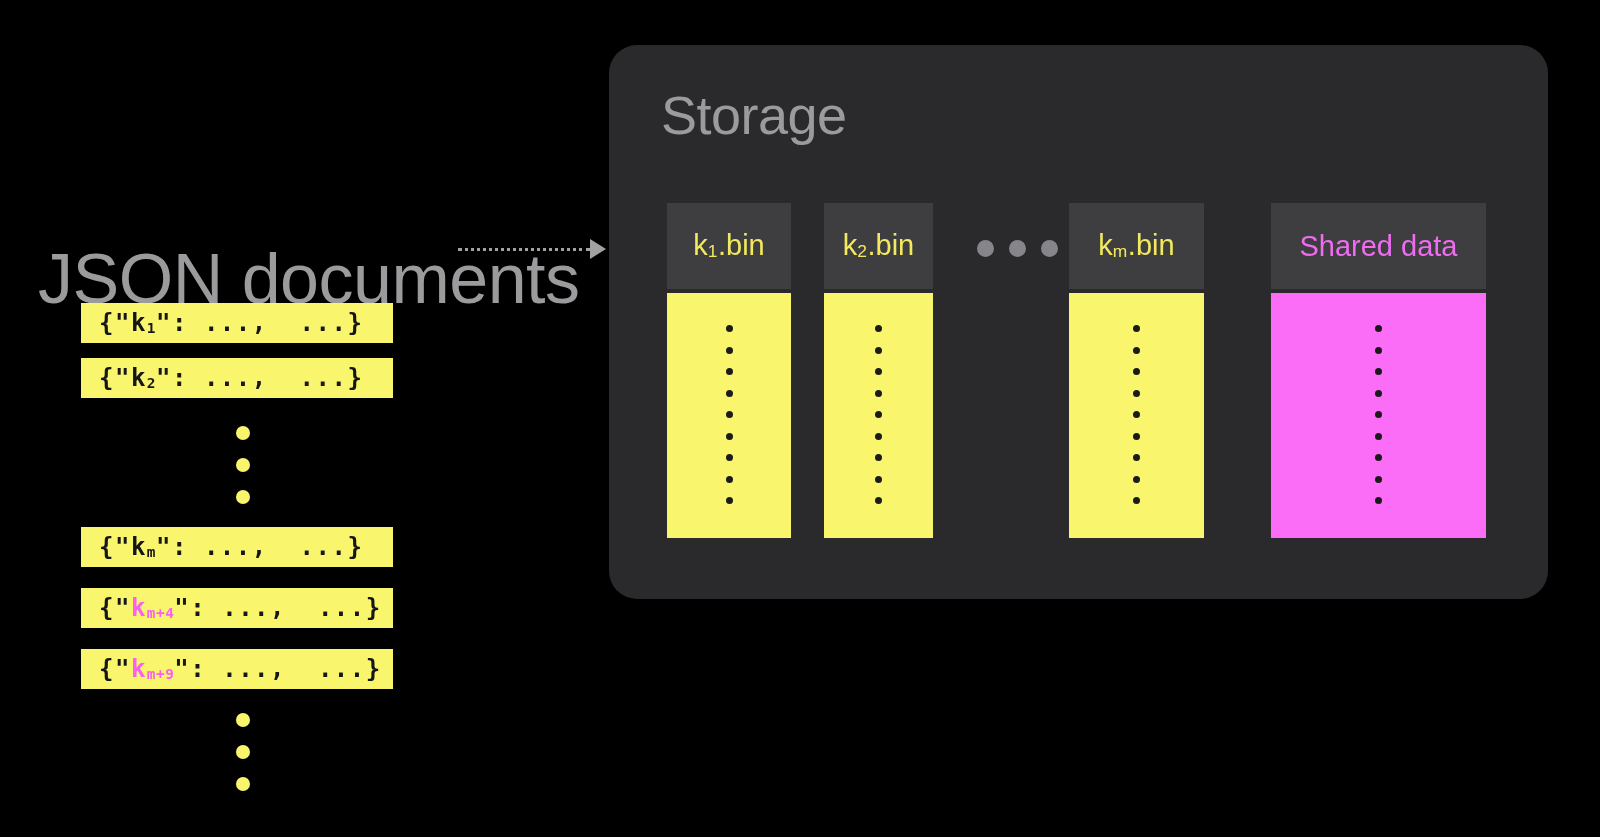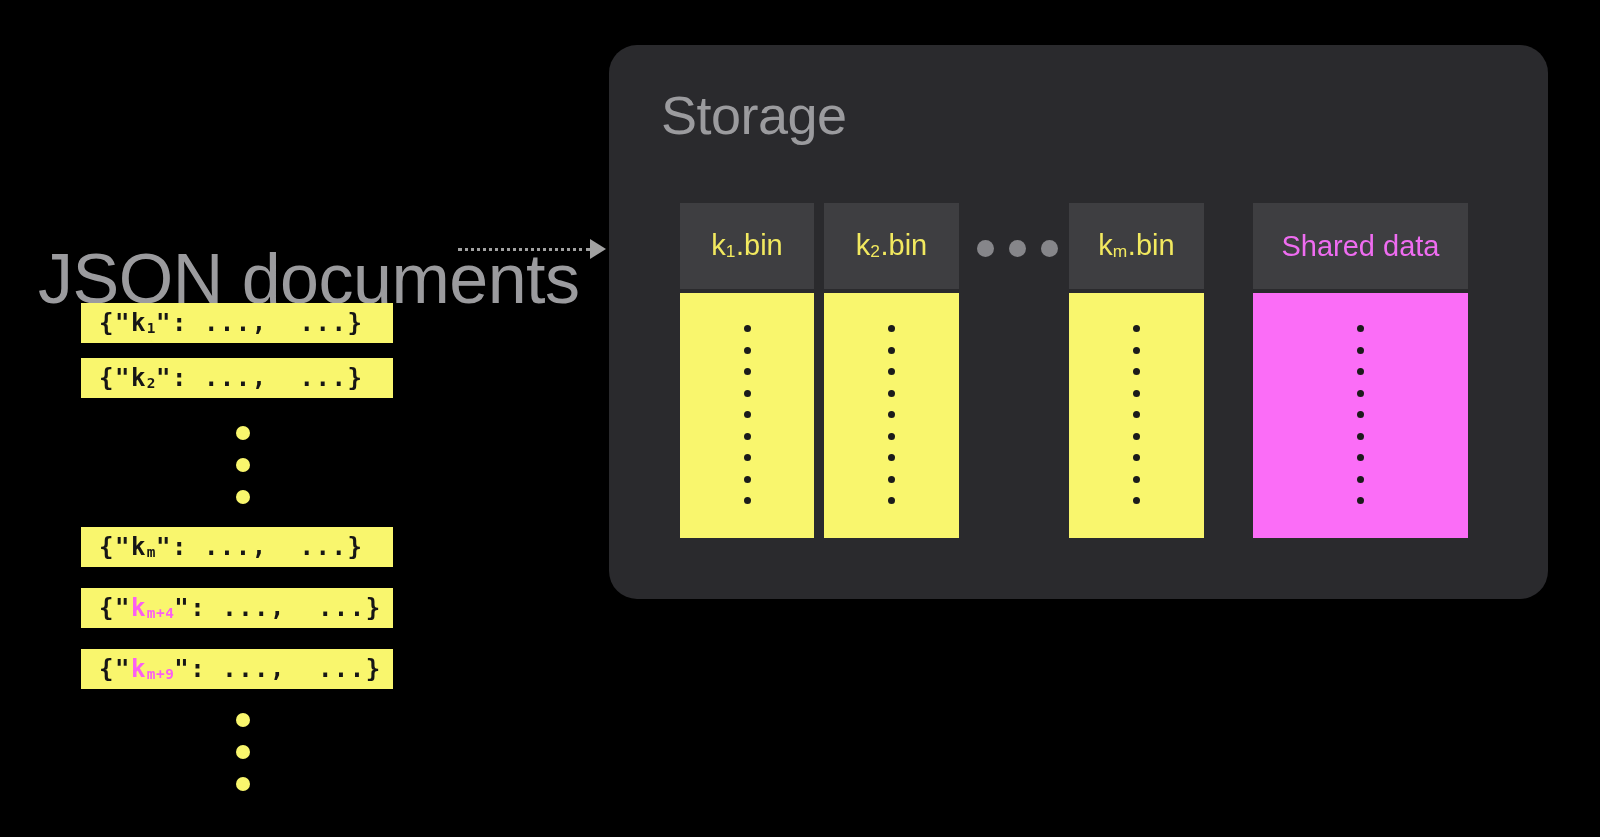--- a/index.html
+++ b/index.html
@@ -114,38 +114,38 @@
 
   <div class="vdots left-dots" style="top:713px">
       <span class="dot"></span>
       <span class="dot"></span>
       <span class="dot"></span>
     </div>
 
   <div class="storage-panel">
     <div class="storage-title">Storage</div>
 
-    <div class="column" style="left:71px;width:134px">
+    <div class="column" style="left:58px;width:124px">
       <div class="col-header">
         <span class="hdr-text"><span>k</span><span class="sub">1</span><span>.bin</span></span>
       </div>
       <div class="col-body yellow-body">
           <span class="dot"></span>
           <span class="dot"></span>
           <span class="dot"></span>
           <span class="dot"></span>
           <span class="dot"></span>
           <span class="dot"></span>
           <span class="dot"></span>
           <span class="dot"></span>
           <span class="dot"></span>
         </div>
     </div>
 
-    <div class="column" style="left:215px;width:135px">
+    <div class="column" style="left:215px;width:109px">
       <div class="col-header">
         <span class="hdr-text"><span>k</span><span class="sub">2</span><span>.bin</span></span>
       </div>
       <div class="col-body yellow-body">
           <span class="dot"></span>
           <span class="dot"></span>
           <span class="dot"></span>
           <span class="dot"></span>
           <span class="dot"></span>
           <span class="dot"></span>
@@ -171,21 +171,21 @@
           <span class="dot"></span>
           <span class="dot"></span>
           <span class="dot"></span>
           <span class="dot"></span>
           <span class="dot"></span>
           <span class="dot"></span>
           <span class="dot"></span>
         </div>
     </div>
 
-    <div class="column" style="left:644px;width:215px">
+    <div class="column" style="left:662px;width:215px">
       <div class="col-header">
         <span class="hdr-text shared">Shared data</span>
       </div>
       <div class="col-body magenta-body">
           <span class="dot"></span>
           <span class="dot"></span>
           <span class="dot"></span>
           <span class="dot"></span>
           <span class="dot"></span>
           <span class="dot"></span>

